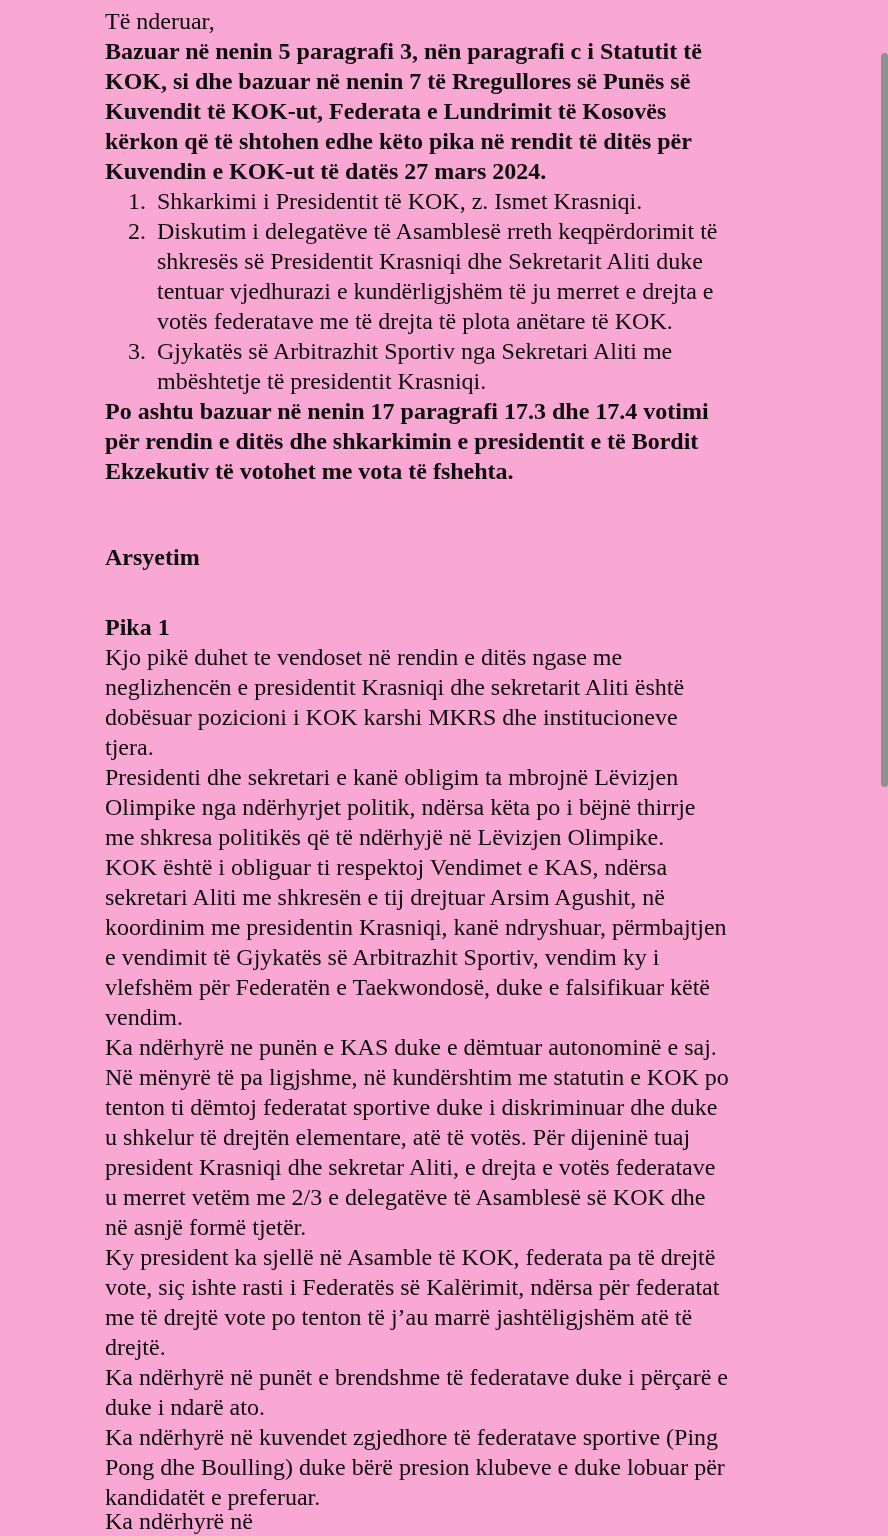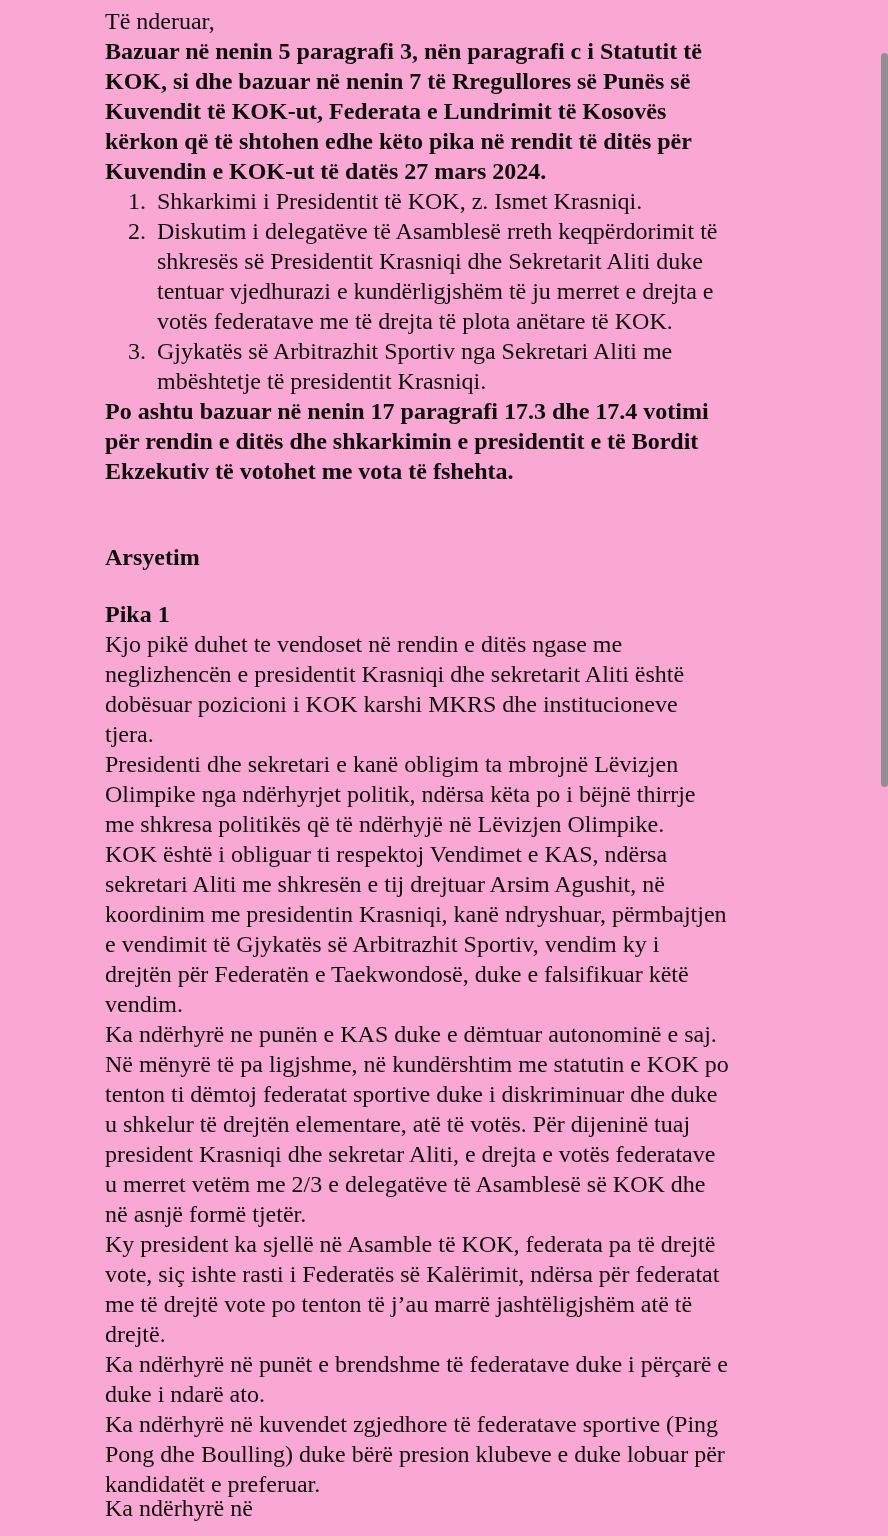--- a/index.html
+++ b/index.html
@@ -26,21 +26,21 @@
   }
   .block { position: relative; }
   .bold { font-weight: bold; font-family: Liberation Serif, serif; }
   .center { }
   .list-item { padding-left: 52px; }
   .list-item .num { position: absolute; left: 23px; top: 0; }
   .line { white-space: nowrap; }
   .center .line { white-space: normal; }
   
   [data-name="arsyetim-heading"] { margin-top: 56px; }
-  [data-name="pika-1-heading"]   { margin-top: 27px; }
+  [data-name="pika-1-heading"]   { margin-top: 40px; }
   [data-name="partial-next-line"]{ margin-top: -6px; }
   .scrollbar-thumb {
     position: absolute;
     right: 9px; top: 53px;
     width: 7px; height: 734px;
     border-radius: 4px;
     background: #909090;
   }
 </style>
 </head>
@@ -94,21 +94,21 @@
       <div class="block" data-name="pika1-paragraph-2">
         <div class="line" data-name="text-line">Presidenti dhe sekretari e kanë obligim ta mbrojnë Lëvizjen</div>
         <div class="line" data-name="text-line">Olimpike nga ndërhyrjet politik, ndërsa këta po i bëjnë thirrje</div>
         <div class="line" data-name="text-line">me shkresa politikës që të ndërhyjë në Lëvizjen Olimpike.</div>
       </div>
       <div class="block" data-name="pika1-paragraph-3">
         <div class="line" data-name="text-line">KOK është i obliguar ti respektoj Vendimet e KAS, ndërsa</div>
         <div class="line" data-name="text-line">sekretari Aliti me shkresën e tij drejtuar Arsim Agushit, në</div>
         <div class="line" data-name="text-line">koordinim me presidentin Krasniqi, kanë ndryshuar, përmbajtjen</div>
         <div class="line" data-name="text-line">e vendimit të Gjykatës së Arbitrazhit Sportiv, vendim ky i</div>
-        <div class="line" data-name="text-line">drejtën për Federatën e Taekwondosë, duke e falsifikuar këtë</div>
+        <div class="line" data-name="text-line">vlefshëm për Federatën e Taekwondosë, duke e falsifikuar këtë</div>
         <div class="line" data-name="text-line">vendim.</div>
       </div>
       <div class="block" data-name="pika1-paragraph-4">
         <div class="line" data-name="text-line">Ka ndërhyrë ne punën e KAS duke e dëmtuar autonominë e saj.</div>
       </div>
       <div class="block" data-name="pika1-paragraph-5">
         <div class="line" data-name="text-line">Në mënyrë të pa ligjshme, në kundërshtim me statutin e KOK po</div>
         <div class="line" data-name="text-line">tenton ti dëmtoj federatat sportive duke i diskriminuar dhe duke</div>
         <div class="line" data-name="text-line">u shkelur të drejtën elementare, atë të votës. Për dijeninë tuaj</div>
         <div class="line" data-name="text-line">president Krasniqi dhe sekretar Aliti, e drejta e votës federatave</div>

